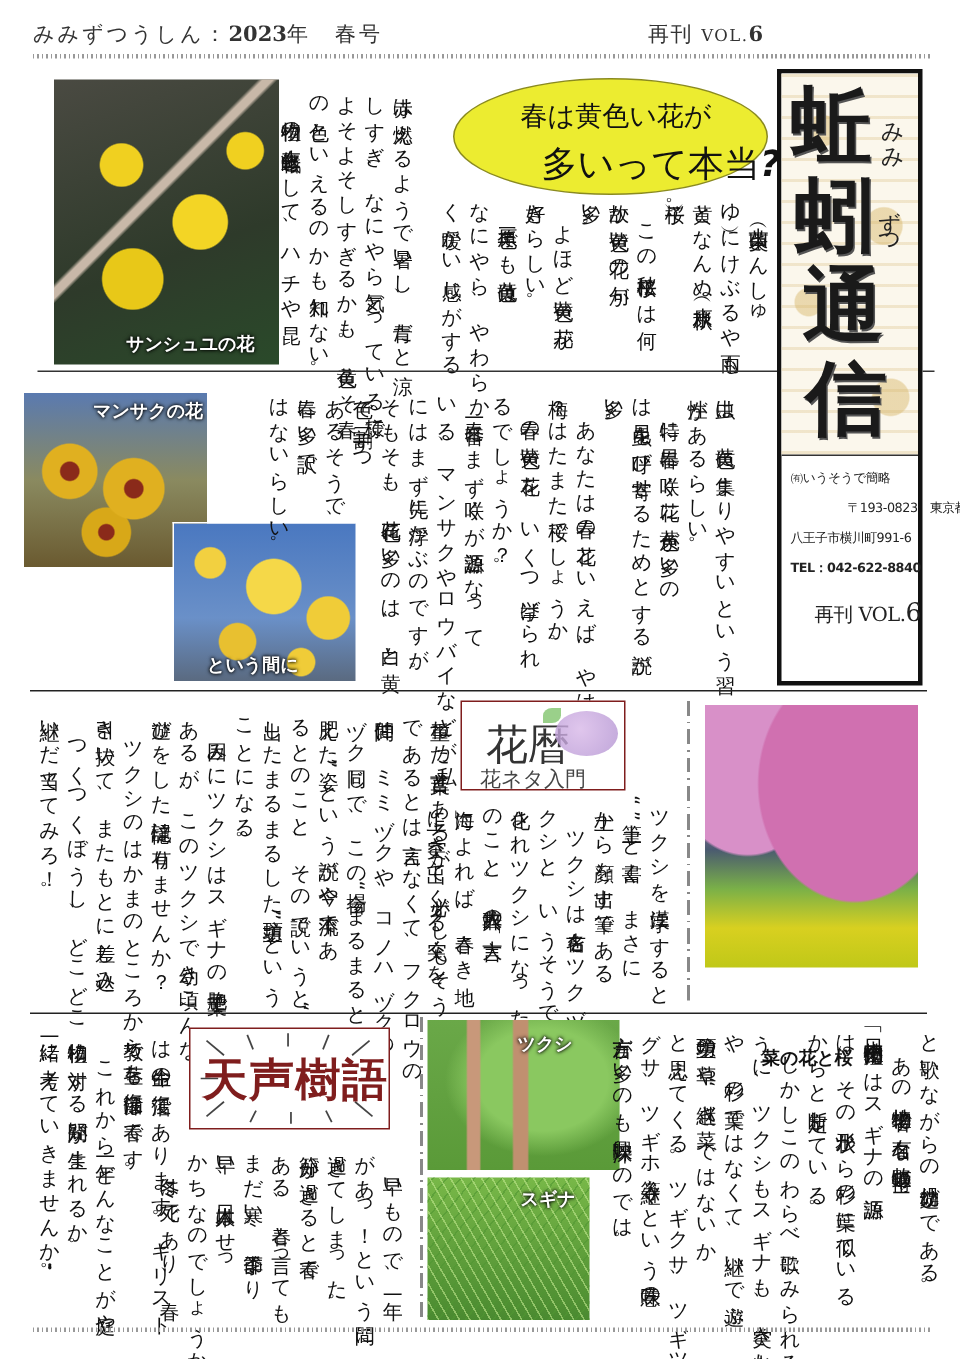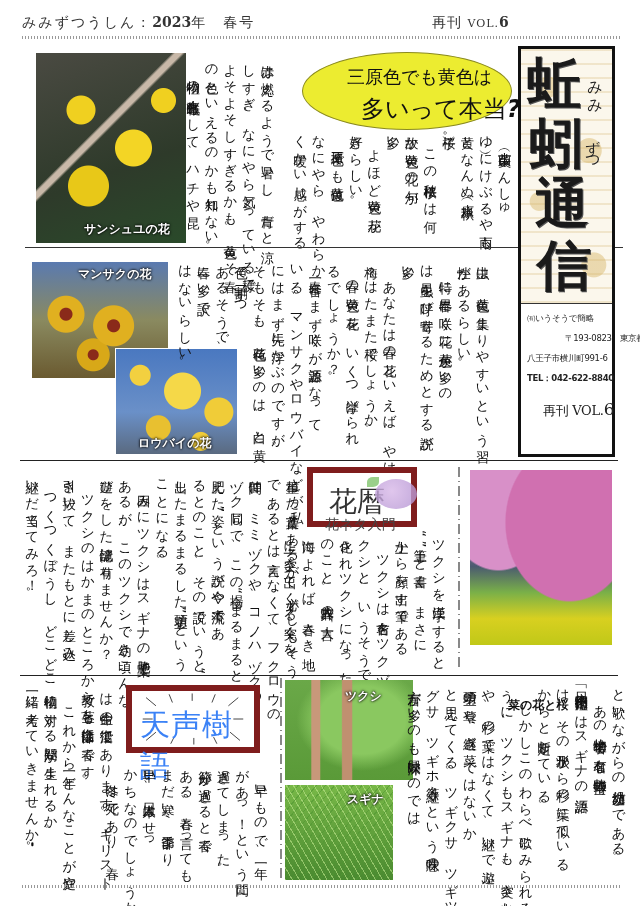--- a/index.html
+++ b/index.html
@@ -39,24 +39,24 @@
   .titleinfo .vol6 { font-family:"DejaVu Serif","Liberation Serif",serif; font-size:13px; left:22px; }
   .titleinfo .vol6 b { font-size:17px; font-weight:normal; }
 
   
   .ellipse { position:absolute; left:302px; top:52px; width:210px; height:78px; border-radius:50%; background:#ecec30; border:1px solid #8a8a20; }
   .ellipse .l1 { position:absolute; left:44px; top:12px; font-size:18px; white-space:nowrap; }
   .ellipse .l2 { position:absolute; left:58px; top:40px; font-size:24px; white-space:nowrap; }
   .ellipse .l2 i { font-weight:bold; }
 
   
-  .hbox { position:absolute; border:6px solid #7f1d1d; background:#fff; }
+  .hbox { position:absolute; border:1px solid #7f1d1d; background:#fff; }
   .hana-text { position:absolute; font-family:"DejaVu Serif","Liberation Serif",serif; font-size:28px; color:#333; }
   .hana-sub { position:absolute; font-size:14px; color:#444; }
-  .tensei { position:absolute; font-family:"DejaVu Serif","Liberation Serif",serif; font-size:30px; font-weight:normal; color:#3b82f6; letter-spacing:1px; }
+  .tensei { position:absolute; font-family:"DejaVu Serif","Liberation Serif",serif; font-size:30px; font-weight:bold; color:#7f1d1d; letter-spacing:1px; }
   .rays { position:absolute; left:0; top:0; width:100%; height:100%; }
 
   .cap-below { position:absolute; font-size:12px; font-weight:bold; color:#111; white-space:nowrap; }
 </style>
 </head>
 <body>
 
 <div class="header">
   <div class="left">
     <span>みみずつうしん：</span><b>2023</b><span>年　春号</span>
@@ -78,21 +78,21 @@
   <span class="caption-in" style="left:48px;top:168px;">サンシュユの花</span>
 </div>
 
 <div class="vtext" style="left:183px;top:55px;height:190px;">赤は燃えるようで暑いし、青だと涼
 しすぎ、なにやら気どっている様で
 よそよそしすぎるかも。黄色こそ春
 の色といえるのかも知れない。
 　植物の生存戦略として、ハチや昆</div>
 
 <div class="ellipse">
-  <span class="l1">三原色でも黄色は</span>
+  <span class="l1">春は黄色い花が</span>
   <span class="l2"><span>多いって本当</span><i>?!</i></span>
 </div>
 
 <div class="vtext" style="left:290px;top:126px;height:120px;">　山茱萸（さんしゅ
 ゆ）にけぶるや雨も
 黄となんぬ（水原秋
 桜子）。
 　この秋桜子には何
 故か黄色い花の句が
 多い。
@@ -116,35 +116,35 @@
     <div style="top:26px;left:20px;margin-left:24px;">〒193-0823　東京都</div>
     <div style="top:46px;">八王子市横川町991-6</div>
     <div style="top:66px;font-weight:bold;">TEL：042-622-8840</div>
     <div class="vol6" style="top:92px;"><span>再刊</span> <span>VOL.</span><b>6</b></div>
   </div>
 </div>
 
 <div class="hr" style="left:25px;top:247px;width:493px;height:1px;background:#333;"></div>
 <div class="hr" style="left:615px;top:247px;width:8px;height:1px;background:#333;"></div>
 
-<div class="photo" style="left:32px;top:262px;width:136px;height:116px;background:
+<div class="photo" style="left:16px;top:262px;width:122px;height:116px;background:
   radial-gradient(circle at 25% 45%, #8a2a1a 0 6px, #e0b020 7px 18px, transparent 19px),
   radial-gradient(circle at 60% 55%, #8a2a1a 0 6px, #e0b020 7px 20px, transparent 21px),
   radial-gradient(circle at 45% 80%, #8a2a1a 0 5px, #d8a818 6px 16px, transparent 17px),
   linear-gradient(180deg,#5a7ab0 0%,#8a8a60 50%,#6a5a30 100%);">
   <span class="caption-in" style="left:46px;top:4px;">マンサクの花</span>
 </div>
 <div class="photo" style="left:115px;top:348px;width:122px;height:106px;border-top:1px solid #fff;border-left:1px solid #fff;background:
   radial-gradient(circle at 20% 25%, #f2d040 0 10px, transparent 11px),
   radial-gradient(circle at 55% 40%, #f5d848 0 18px, transparent 19px),
   radial-gradient(circle at 85% 60%, #f0cc38 0 14px, transparent 15px),
   radial-gradient(circle at 35% 75%, #e8c030 0 12px, transparent 13px),
   radial-gradient(circle at 70% 88%, #f0cc38 0 9px, transparent 10px),
   linear-gradient(180deg,#4a78c0 0%,#6a90c8 60%,#5a6a80 100%);">
-  <span class="caption-in" style="left:22px;top:86px;">ロウバイの花</span>
+  <span class="caption-in" style="left:22px;top:86px;">という間に</span>
 </div>
 
 <div class="vtext" style="left:175px;top:256px;height:190px;">虫は、黄色に集まりやすいという習
 性があるらしい。
 　特に早春に咲く花に黄色が多いの
 は昆虫を呼び寄せるためとする説が
 多い。
 　あなたは春の花といえば、やはり
 梅？はたまた桜でしょうか。
 　春の黄色い花を、いくつ挙げられ

